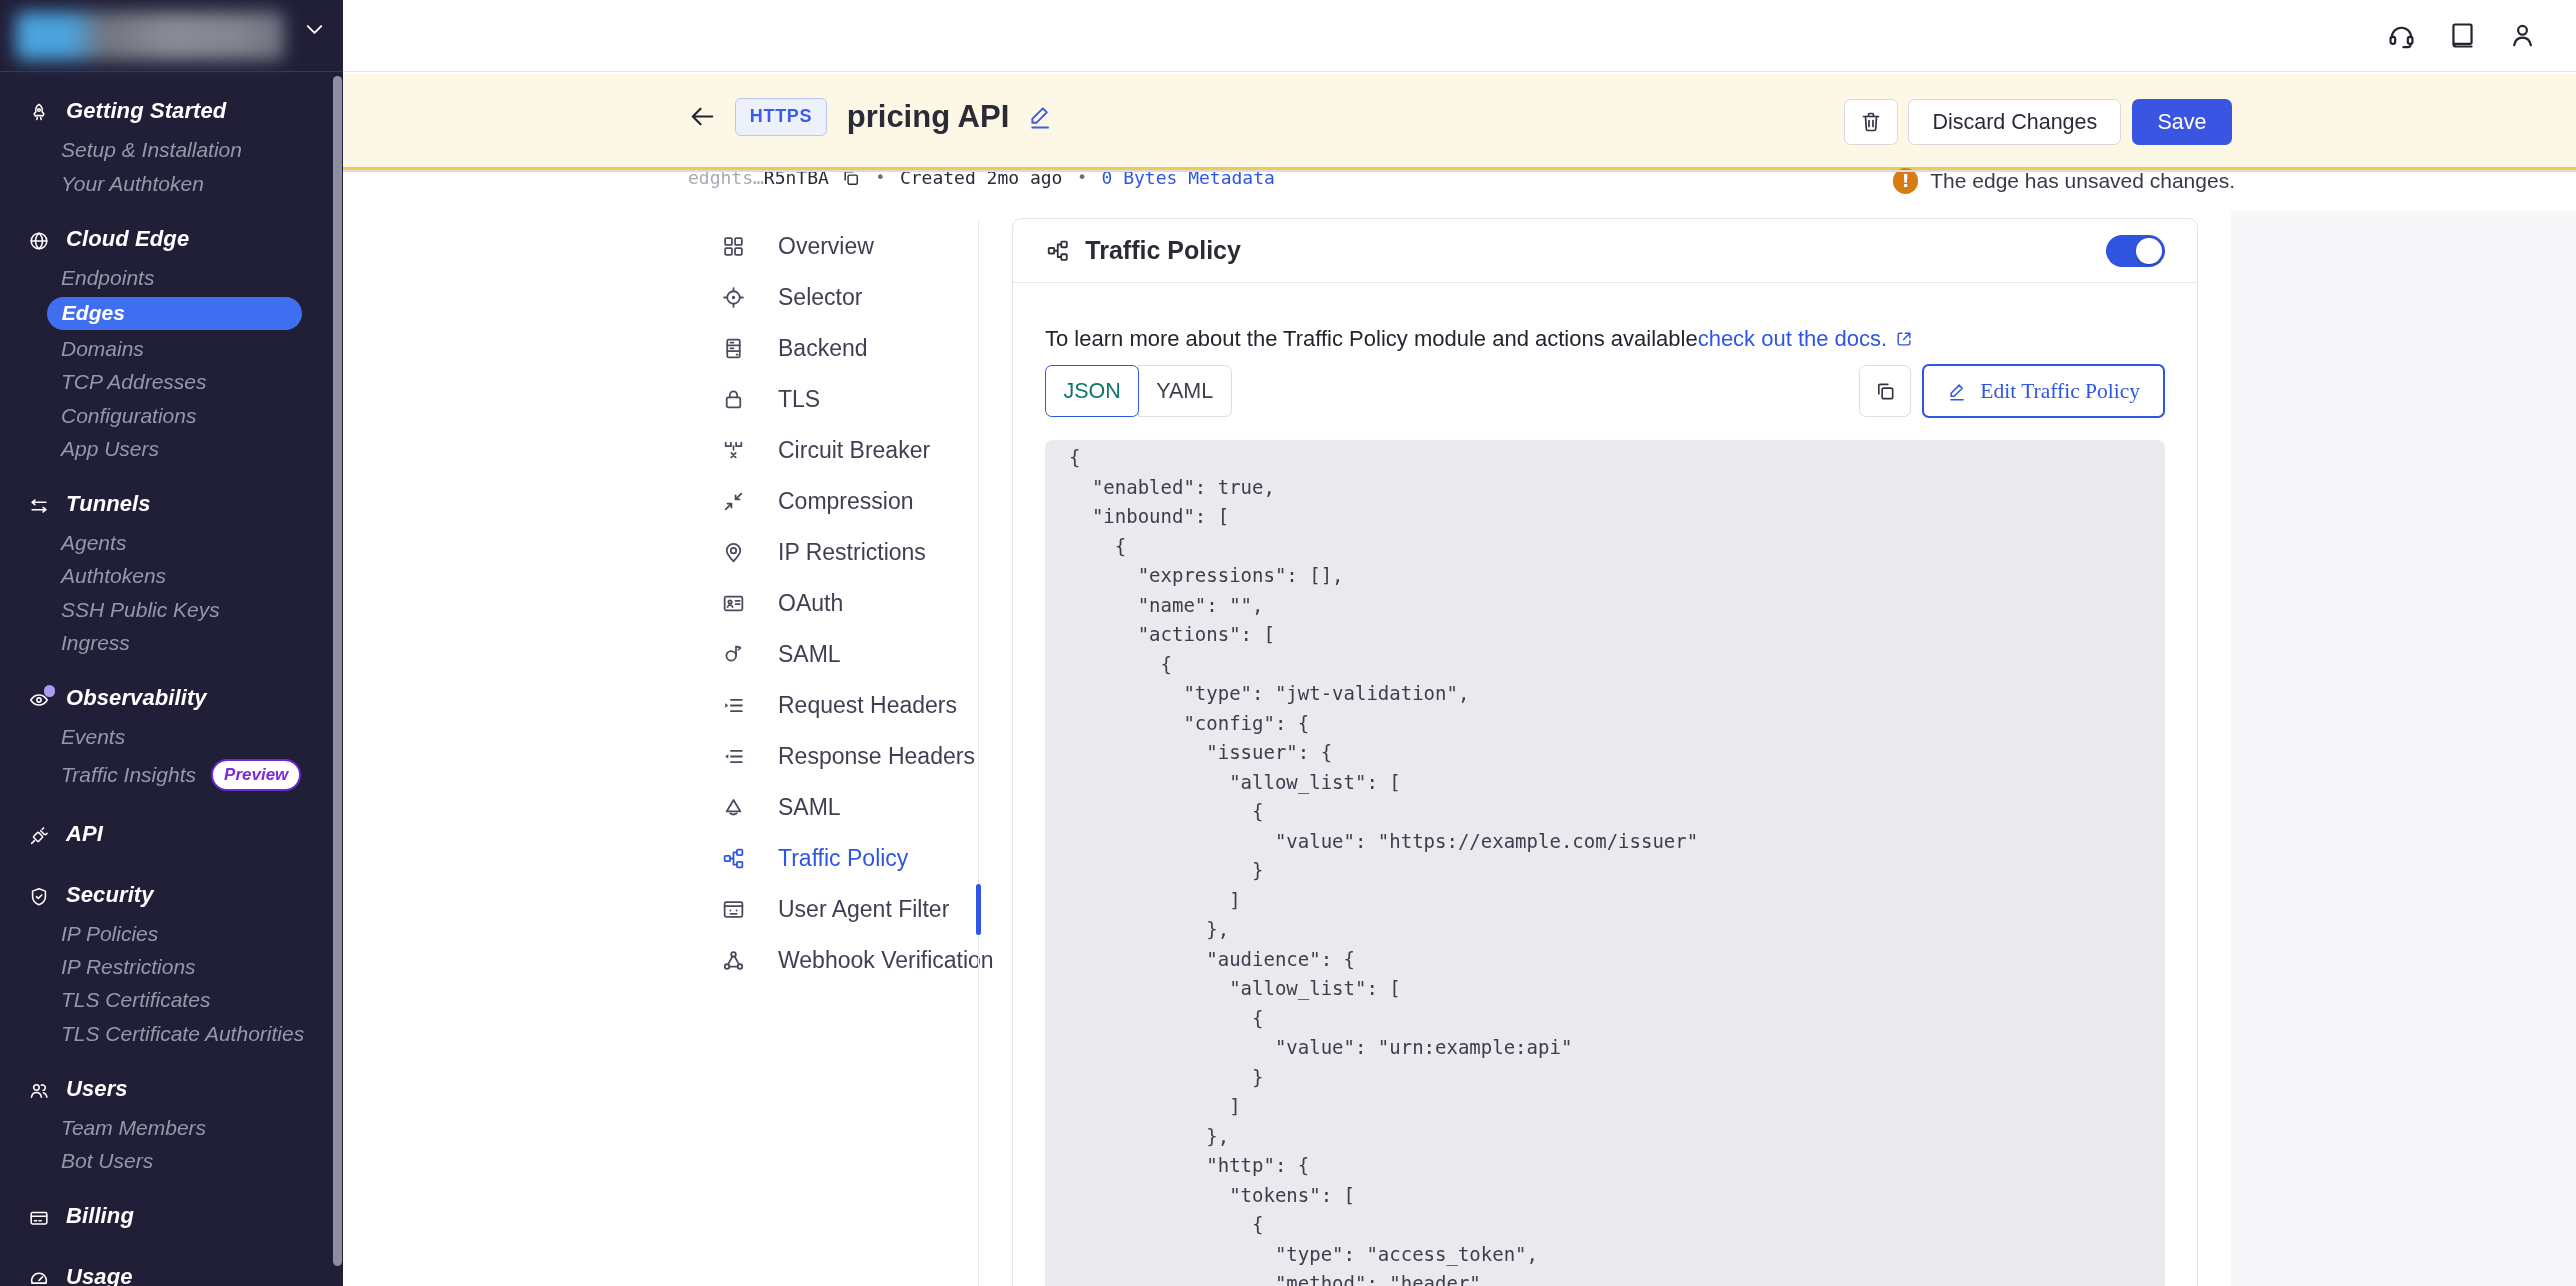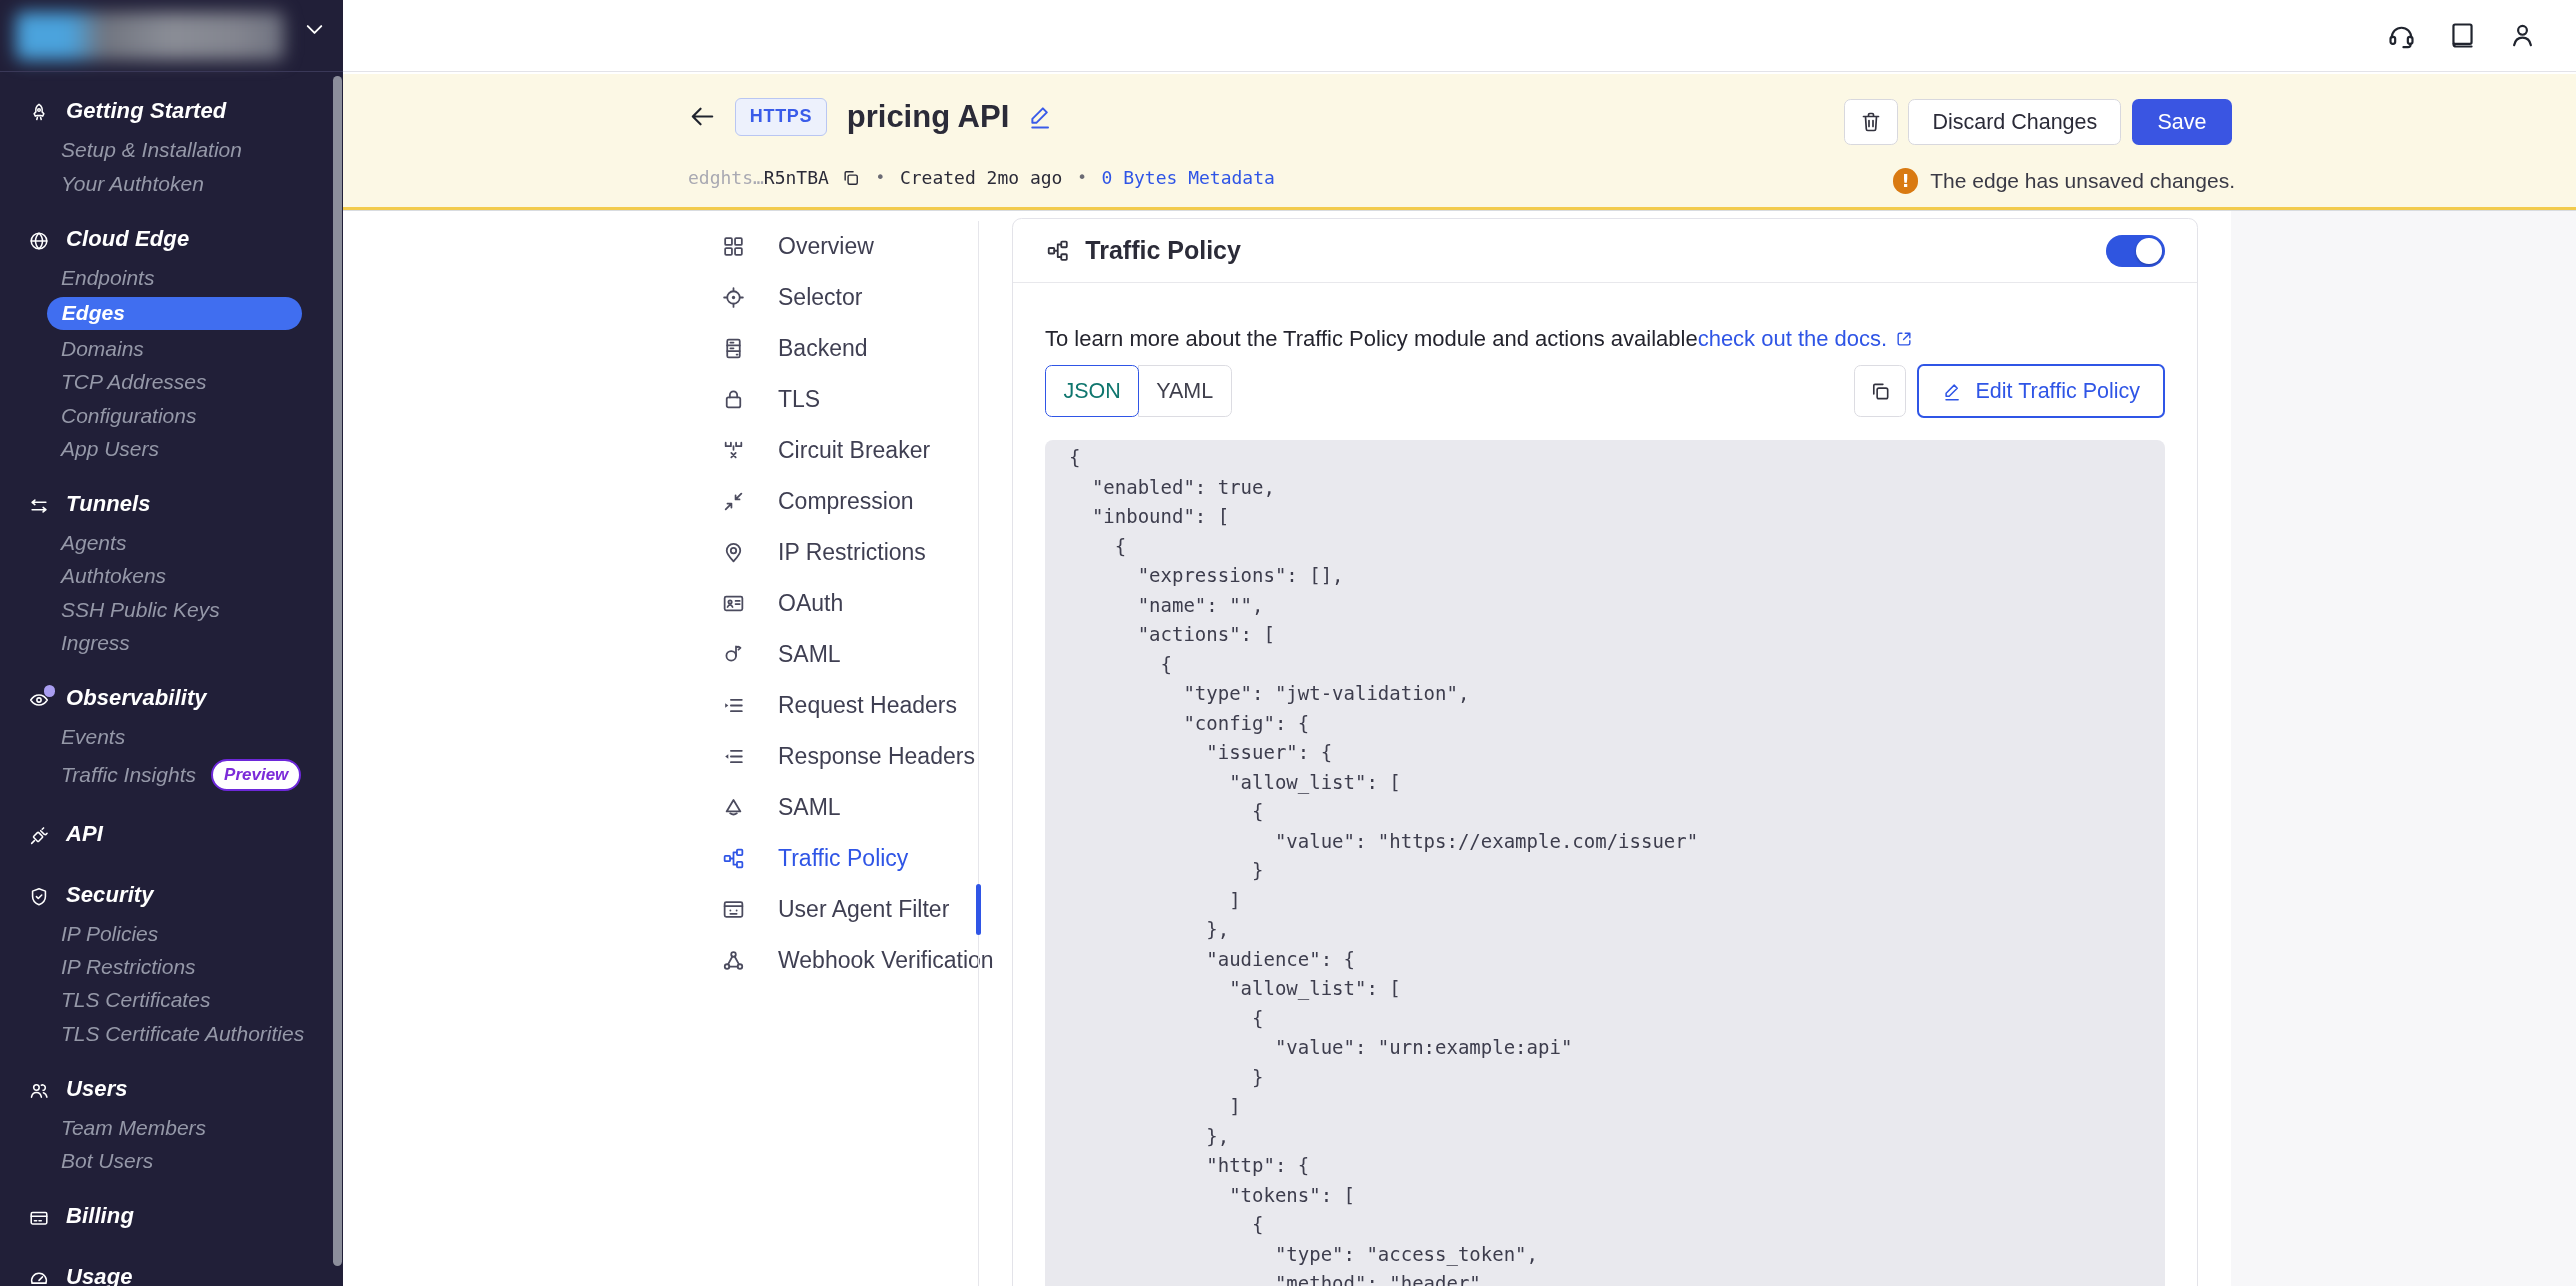--- a/index.html
+++ b/index.html
@@ -27,21 +27,21 @@
   .dot-badge { position:relative; }
   .dot-badge::after { content:''; position:absolute; top:-4px; right:-5.4px; width:11.4px; height:11.4px; border-radius:50%; background:#A99DF1; }
 
   .icon svg { width:100%; height:100%; display:block; }
 
   
   #topbar { position:absolute; left:343px; top:0; width:2233px; height:72px; background:#fff; border-bottom:1.3px solid #E3E3E8; display:flex; align-items:center; justify-content:flex-end; gap:29.5px; padding-right:38px; }
   .topbar-btn { width:31px; height:31px; color:#20242E; cursor:pointer; }
 
   
-  #page-header { position:absolute; left:343px; top:74px; width:2233px; height:136px; background:#FCF8E5; border-bottom:3.4px solid #F2CB4D; }
+  #page-header { position:absolute; left:343px; top:74px; width:2233px; height:96px; background:#FCF8E5; border-bottom:3.4px solid #F2CB4D; }
   #page-header::after { content:''; position:absolute; left:0; bottom:-5.4px; width:100%; height:2px; background:#D9DCE0; }
   .hdr-left { position:absolute; left:344px; top:24px; display:flex; align-items:center; gap:17.4px; }
   .back-btn { width:31px; height:31px; color:#20242E; cursor:pointer; }
   .proto-badge { background:#EDF1FC; border:1.3px solid #B9C6F2; border-radius:6px; color:#3A5CE9; font-size:18px; font-weight:700; letter-spacing:0.7px; padding:7.4px 13.4px; }
   .edge-title { font-size:31px; font-weight:700; color:#2B2B38; margin-left:2.7px; }
   .title-edit { width:28px; height:28px; color:#3A5CE9; cursor:pointer; }
   .hdr-meta { position:absolute; left:345px; top:93px; display:flex; align-items:center; gap:10.7px; font-family:"DejaVu Sans Mono", monospace; font-size:18px; color:#2B2B38; }
   .meta-gray { color:#A9A9B2; }
   .meta-copy { width:20px; height:20px; color:#2B2B38; cursor:pointer; margin-left:1.3px; }
   .meta-sep { color:#6b6b74; font-size:16px; padding:0 4px; }
@@ -79,21 +79,21 @@
   .ext-icon { display:inline-block; width:20px; height:20px; color:#2F55E6; margin-left:6.7px; vertical-align:-2.7px; cursor:pointer; }
   .tabs-row { margin-top:12px; display:flex; align-items:center; }
   .tabs { display:flex; }
   .tab { min-width:79px; height:52px; padding:0 17.4px; display:flex; align-items:center; justify-content:center; font-size:21.5px; border:1.3px solid #DCDCE2; background:#fff; color:#3F3F4C; cursor:pointer; }
   .tab:first-child { border-radius:6.7px 0 0 6.7px; }
   .tab:last-child { border-radius:0 6.7px 6.7px 0; margin-left:-1.3px; }
   .tab.selected { border:1.3px solid #2F55E6; border-radius:6.7px; color:#0f766e; position:relative; z-index:2; }
   .tabs-actions { margin-left:auto; display:flex; align-items:center; gap:10.7px; }
   .icon-btn { width:52px; height:52px; border:1.3px solid #DCDCE2; border-radius:6.7px; background:#fff; display:flex; align-items:center; justify-content:center; cursor:pointer; }
   .icon-btn .icon { width:23px; height:23px; color:#32323E; }
-  .edit-btn { height:54px; padding:0 23px; border:2px solid #2F55E6; border-radius:6.7px; background:#fff; color:#2F55E6; font-size:21.5px; font-weight:500; display:flex; gap:12px; align-items:center; cursor:pointer; font-family:Liberation Sans, sans-serif; }
+  .edit-btn { height:54px; padding:0 23px; border:2px solid #2F55E6; border-radius:6.7px; background:#fff; color:#2F55E6; font-size:21.5px; font-weight:500; display:flex; gap:12px; align-items:center; cursor:pointer; font-family:Liberation Serif, serif; }
   .edit-btn .icon { width:21.5px; height:21.5px; color:#2F55E6; }
   .code { background:#E9E9EE; border-radius:8px; margin-top:22px; padding:2.7px 24px 27px 24px; font-family:"DejaVu Sans Mono", monospace; font-size:19px; color:#3D3D4D; }
   .code-line { white-space:pre; line-height:29.5px; height:29.5px; }
 </style>
 </head>
 <body>
 
 <div id="app">
 
   <div id="sidebar">

